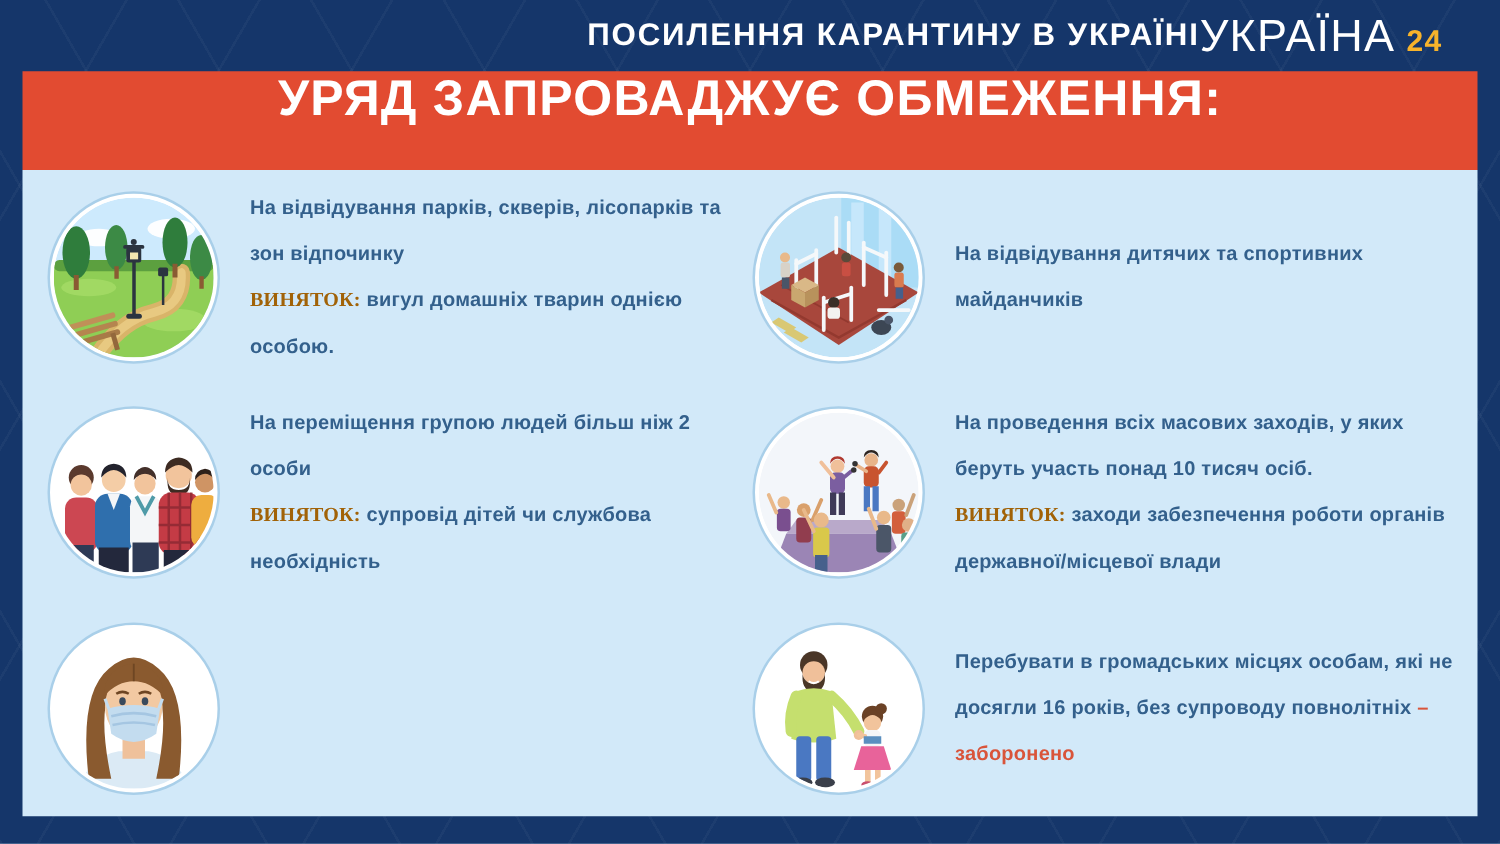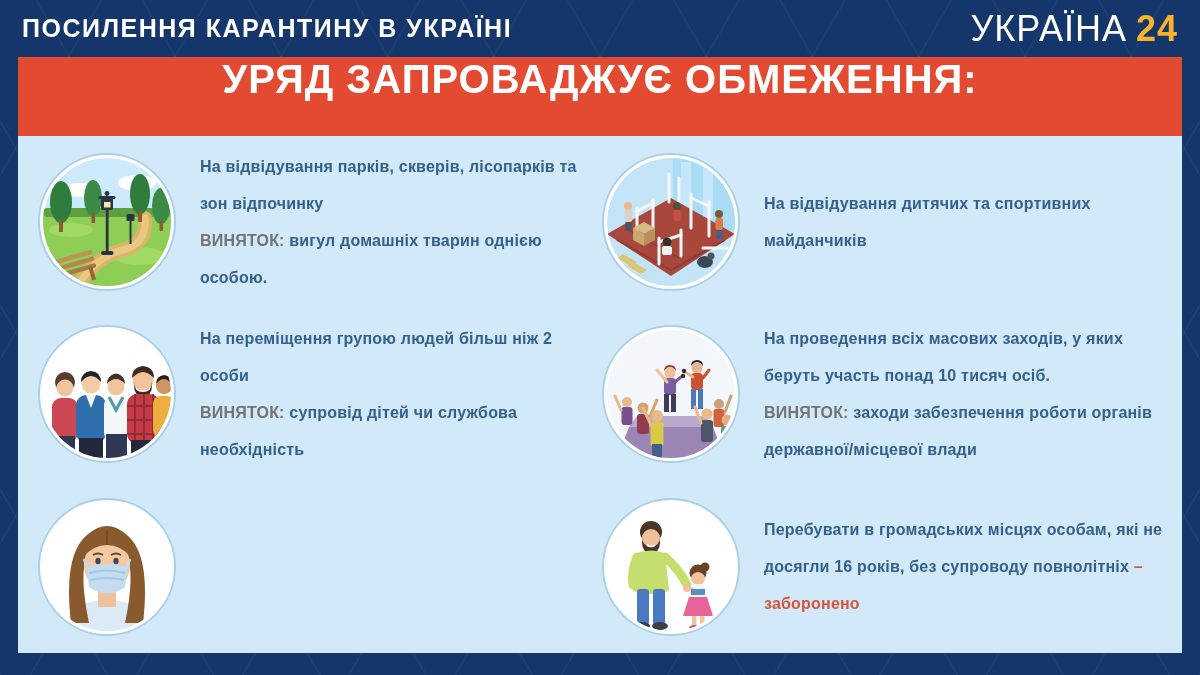--- a/index.html
+++ b/index.html
@@ -7,29 +7,29 @@
     width:1200px;height:675px;overflow:hidden;position:relative;
     font-family:"Liberation Sans",sans-serif;
     background-color:#15366a;
     background-image:
       repeating-linear-gradient(60deg, rgba(255,255,255,0.035) 0 2px, transparent 2px 92px),
       repeating-linear-gradient(-60deg, rgba(255,255,255,0.035) 0 2px, transparent 2px 92px);
   }
   
   .topbar{
     position:absolute;left:0;top:0;width:1200px;height:57px;
-    display:flex;align-items:center;justify-content:space-between;
-    padding:0 22px;box-sizing:border-box;
+    display:flex;align-items:center;justify-content:flex-end;
+    padding:0 46px;box-sizing:border-box;
   }
   .topbar .kicker{
     color:#ffffff;font-size:25px;font-weight:bold;letter-spacing:1.5px;
   }
   .logo{display:flex;align-items:baseline;gap:9px;}
   .logo .word{color:#ffffff;font-size:36px;font-weight:normal;letter-spacing:1px;}
-  .logo .num{color:#f7b32b;font-size:36px;font-weight:bold;letter-spacing:1px;}
+  .logo .num{color:#f7b32b;font-size:24px;font-weight:bold;letter-spacing:1px;}
   
   .banner{
     position:absolute;left:18px;top:57px;width:1164px;height:79px;
     background:#e24b31;display:flex;align-items:flex-start;justify-content:center;
   }
   .banner h1{
     margin:0;color:#ffffff;font-size:40px;font-weight:bold;letter-spacing:1px;
   }
   
   .panel{
@@ -46,21 +46,21 @@
     overflow:hidden;background:#ffffff;
   }
   .circle svg{display:block;width:100%;height:100%;}
   .txt{
     font-size:16px;font-weight:bold;color:#33608c;line-height:37px;
     letter-spacing:0.2px;
   }
   .cell.left .txt{max-width:420px;}
   .cell.right .txt{max-width:408px;}
   .exc{display:block;}
-  .exc-label{color:#737373;font-weight:bold;}
+  .exc-label{color:#a16207;font-weight:bold;font-family:Liberation Serif, serif;}
   .hl{color:#d9543a;font-weight:bold;}
 </style>
 </head>
 <body>
 
 <div class="topbar">
   <div class="kicker">ПОСИЛЕННЯ КАРАНТИНУ В УКРАЇНІ</div>
   <div class="logo">
     <span class="word">УКРАЇНА</span>
     <span class="num">24</span>

